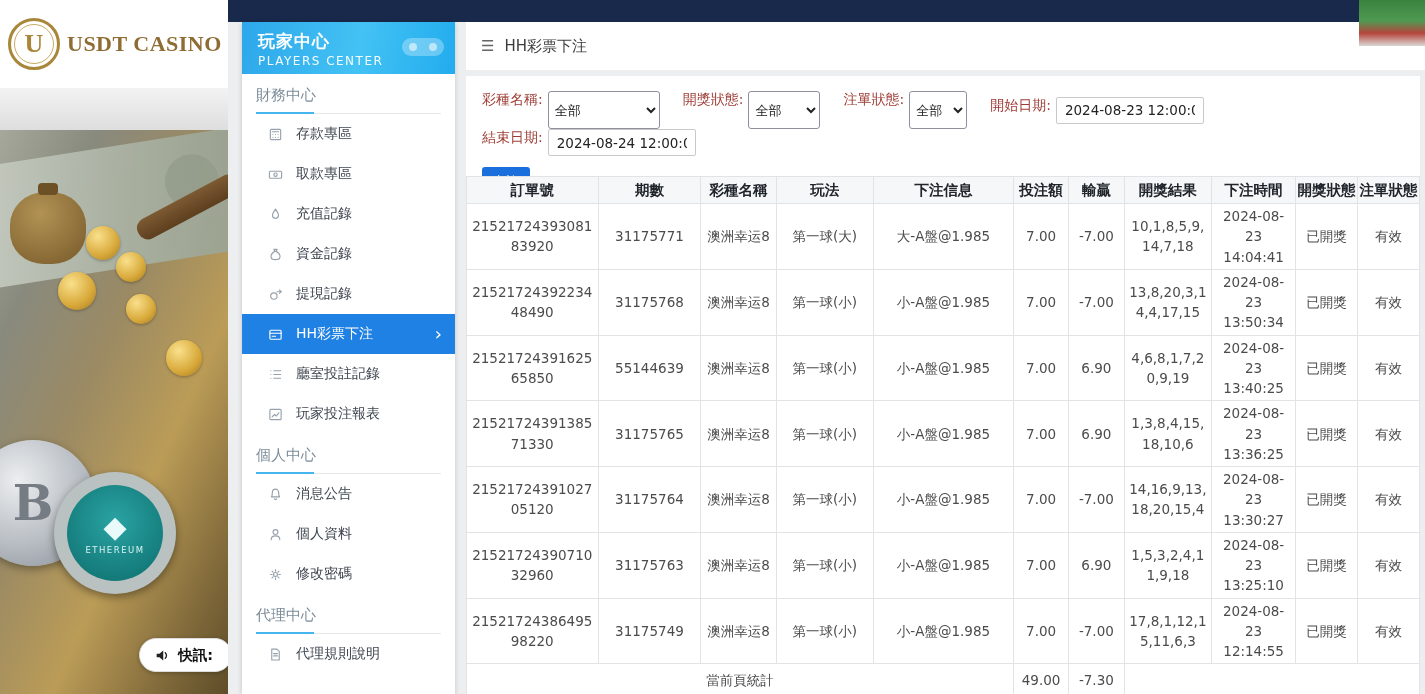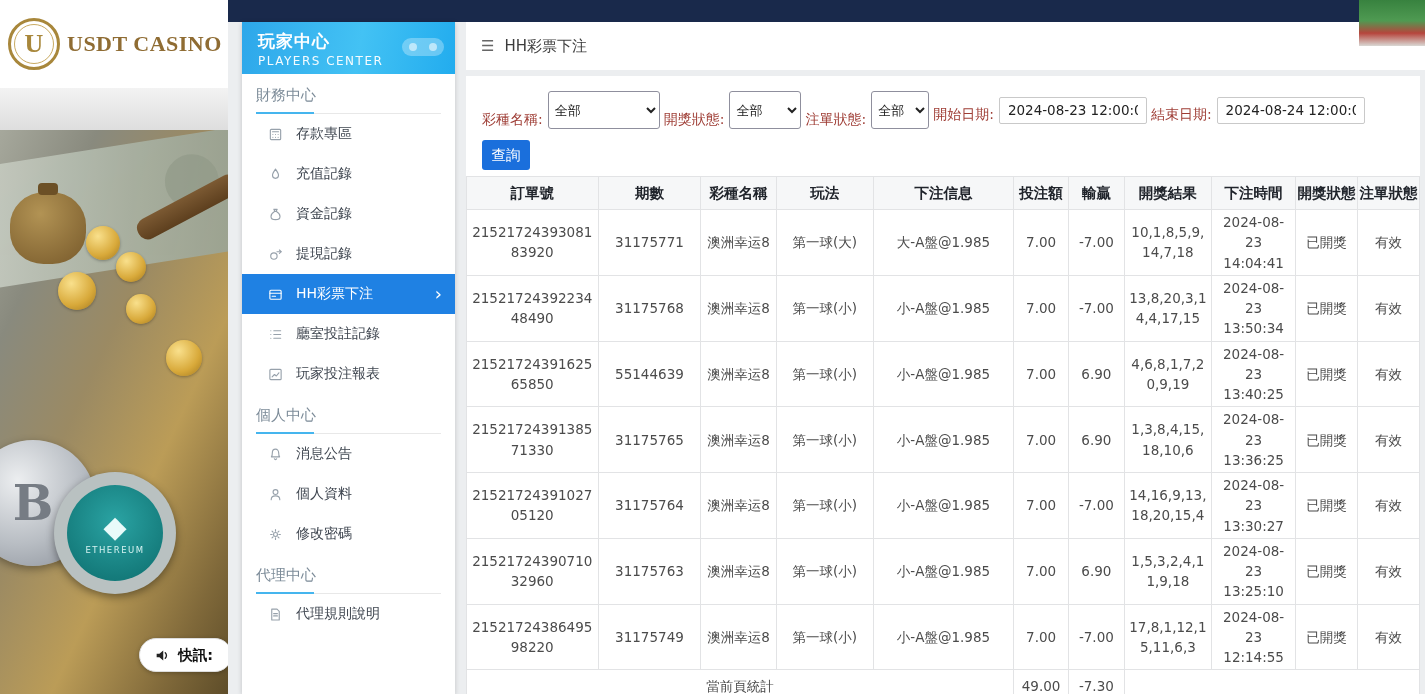--- a/index.html
+++ b/index.html
@@ -48,32 +48,32 @@
 .menu-item.active{background:#1f81e3;color:#fff;}
 .menu-item.active .mi-icon{color:#fff;}
 .menu-item .chev{position:absolute;right:13px;font-size:18px;line-height:1;color:#fff;}
 
 
 .breadcrumb{position:absolute;left:466px;right:0;top:22px;height:48px;background:#fff;display:flex;align-items:center;gap:10px;padding-left:15px;}
 .hamburger{font-size:15px;color:#666;cursor:pointer;}
 .crumb-title{font-size:15px;color:#3c3c3c;}
 .filter-card{position:absolute;left:466px;right:5px;top:76px;background:#fff;padding:15px 16px 12px;}
 .filter-row{display:flex;align-items:center;flex-wrap:wrap;}
-.fgroup{display:flex;align-items:flex-end;margin-right:4px;}
+.fgroup{display:flex;align-items:flex-start;margin-right:23px;}
 .flabel{font-size:14px;color:#9e3c34;margin-right:5px;white-space:nowrap;}
 select{height:38px;border:1px solid #8f8f9d;border-radius:3px;background:#fff;font-size:13px;color:#222;padding:0 2px;font-family:inherit;}
 .sel-lottery{width:112px;}
 .sel-draw{width:72px;}
 .sel-order{width:58px;}
 .date-input{width:148px;height:27px;border:1px solid #c9c9c9;border-radius:2px;font-size:13.5px;color:#222;padding:0 8px;font-family:inherit;}
 .search-btn{margin-top:11px;width:48px;height:30px;background:#1a6fdc;color:#fff;border:none;border-radius:3px;font-size:14.5px;cursor:pointer;font-family:Liberation Mono, monospace;}
 .table-card{position:absolute;left:466px;right:5px;top:176px;bottom:0;background:#fff;overflow:hidden;}
 table{width:100%;border-collapse:collapse;table-layout:fixed;}
 th,td{border:1px solid #e2e3e5;text-align:center;vertical-align:middle;overflow:hidden;}
-th{height:33px;font-size:14.5px;font-weight:bold;color:#20242b;background:#f6f7f8;padding:0 1px;}
+th{height:27px;font-size:14.5px;font-weight:bold;color:#20242b;background:#f6f7f8;padding:0 1px;}
 td{height:56px;font-size:13.5px;color:#4b4b4b;padding:2px 3px;line-height:1.5;}
 tbody td:nth-child(1),tbody td:nth-child(8){word-break:break-all;}
 tr.summary-row td{height:33px;font-size:13.5px;}
 </style>
 </head>
 <body>
 
 <div class="page">
 
   <div class="left-panel">
@@ -136,20 +136,29 @@
               <line x1="4.8" y1="5" x2="11.2" y2="5"></line>
               <line x1="5.2" y1="8" x2="5.21" y2="8"></line>
               <line x1="8" y1="8" x2="8.01" y2="8"></line>
               <line x1="10.8" y1="8" x2="10.81" y2="8"></line>
               <line x1="5.2" y1="11" x2="5.21" y2="11"></line>
               <line x1="8" y1="11" x2="8.01" y2="11"></line>
               <line x1="10.8" y1="11" x2="10.81" y2="11"></line>
             </svg>
           </span>
           <span>存款專區</span>
+        </div>
+        <div class="menu-item">
+          <span class="mi-icon">
+            <svg width="15" height="15" viewBox="0 0 16 16" fill="none" stroke="currentColor" stroke-width="1.2" stroke-linecap="round" stroke-linejoin="round">
+              <rect x="1.5" y="4.5" width="13" height="7.5" rx="1"></rect>
+              <circle cx="8" cy="8.2" r="1.8"></circle>
+            </svg>
+          </span>
+          <span>取款專區</span>
         </div>
         <div class="menu-item">
           <span class="mi-icon">
             <svg width="15" height="15" viewBox="0 0 16 16" fill="none" stroke="currentColor" stroke-width="1.2" stroke-linecap="round" stroke-linejoin="round">
               <path d="M8 2.2C6 5 4.8 6.9 4.8 8.9a3.2 3.2 0 0 0 6.4 0C11.2 6.9 10 5 8 2.2Z"></path>
             </svg>
           </span>
           <span>充值記錄</span>
         </div>
         <div class="menu-item">

